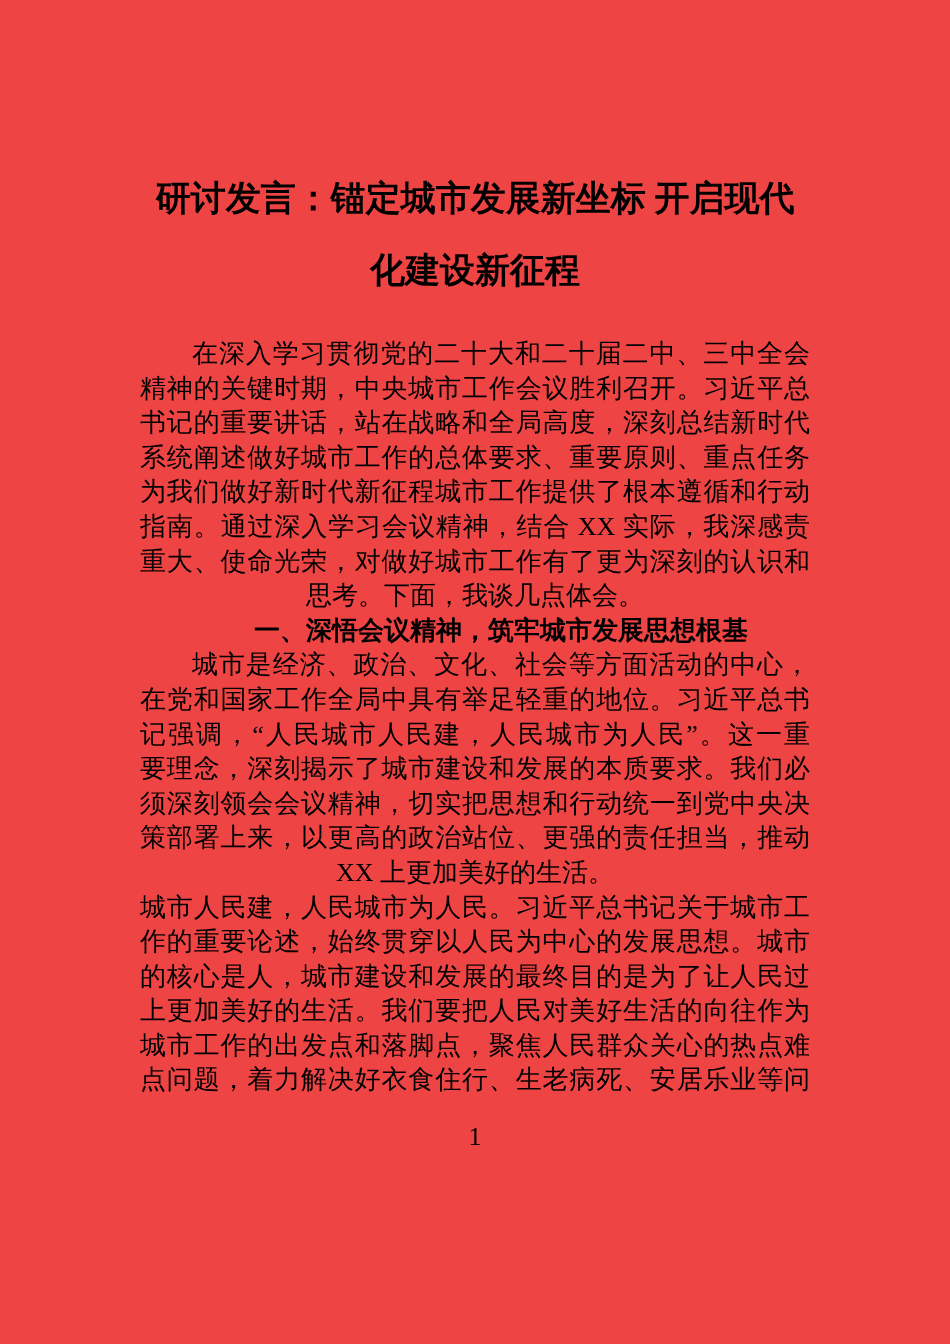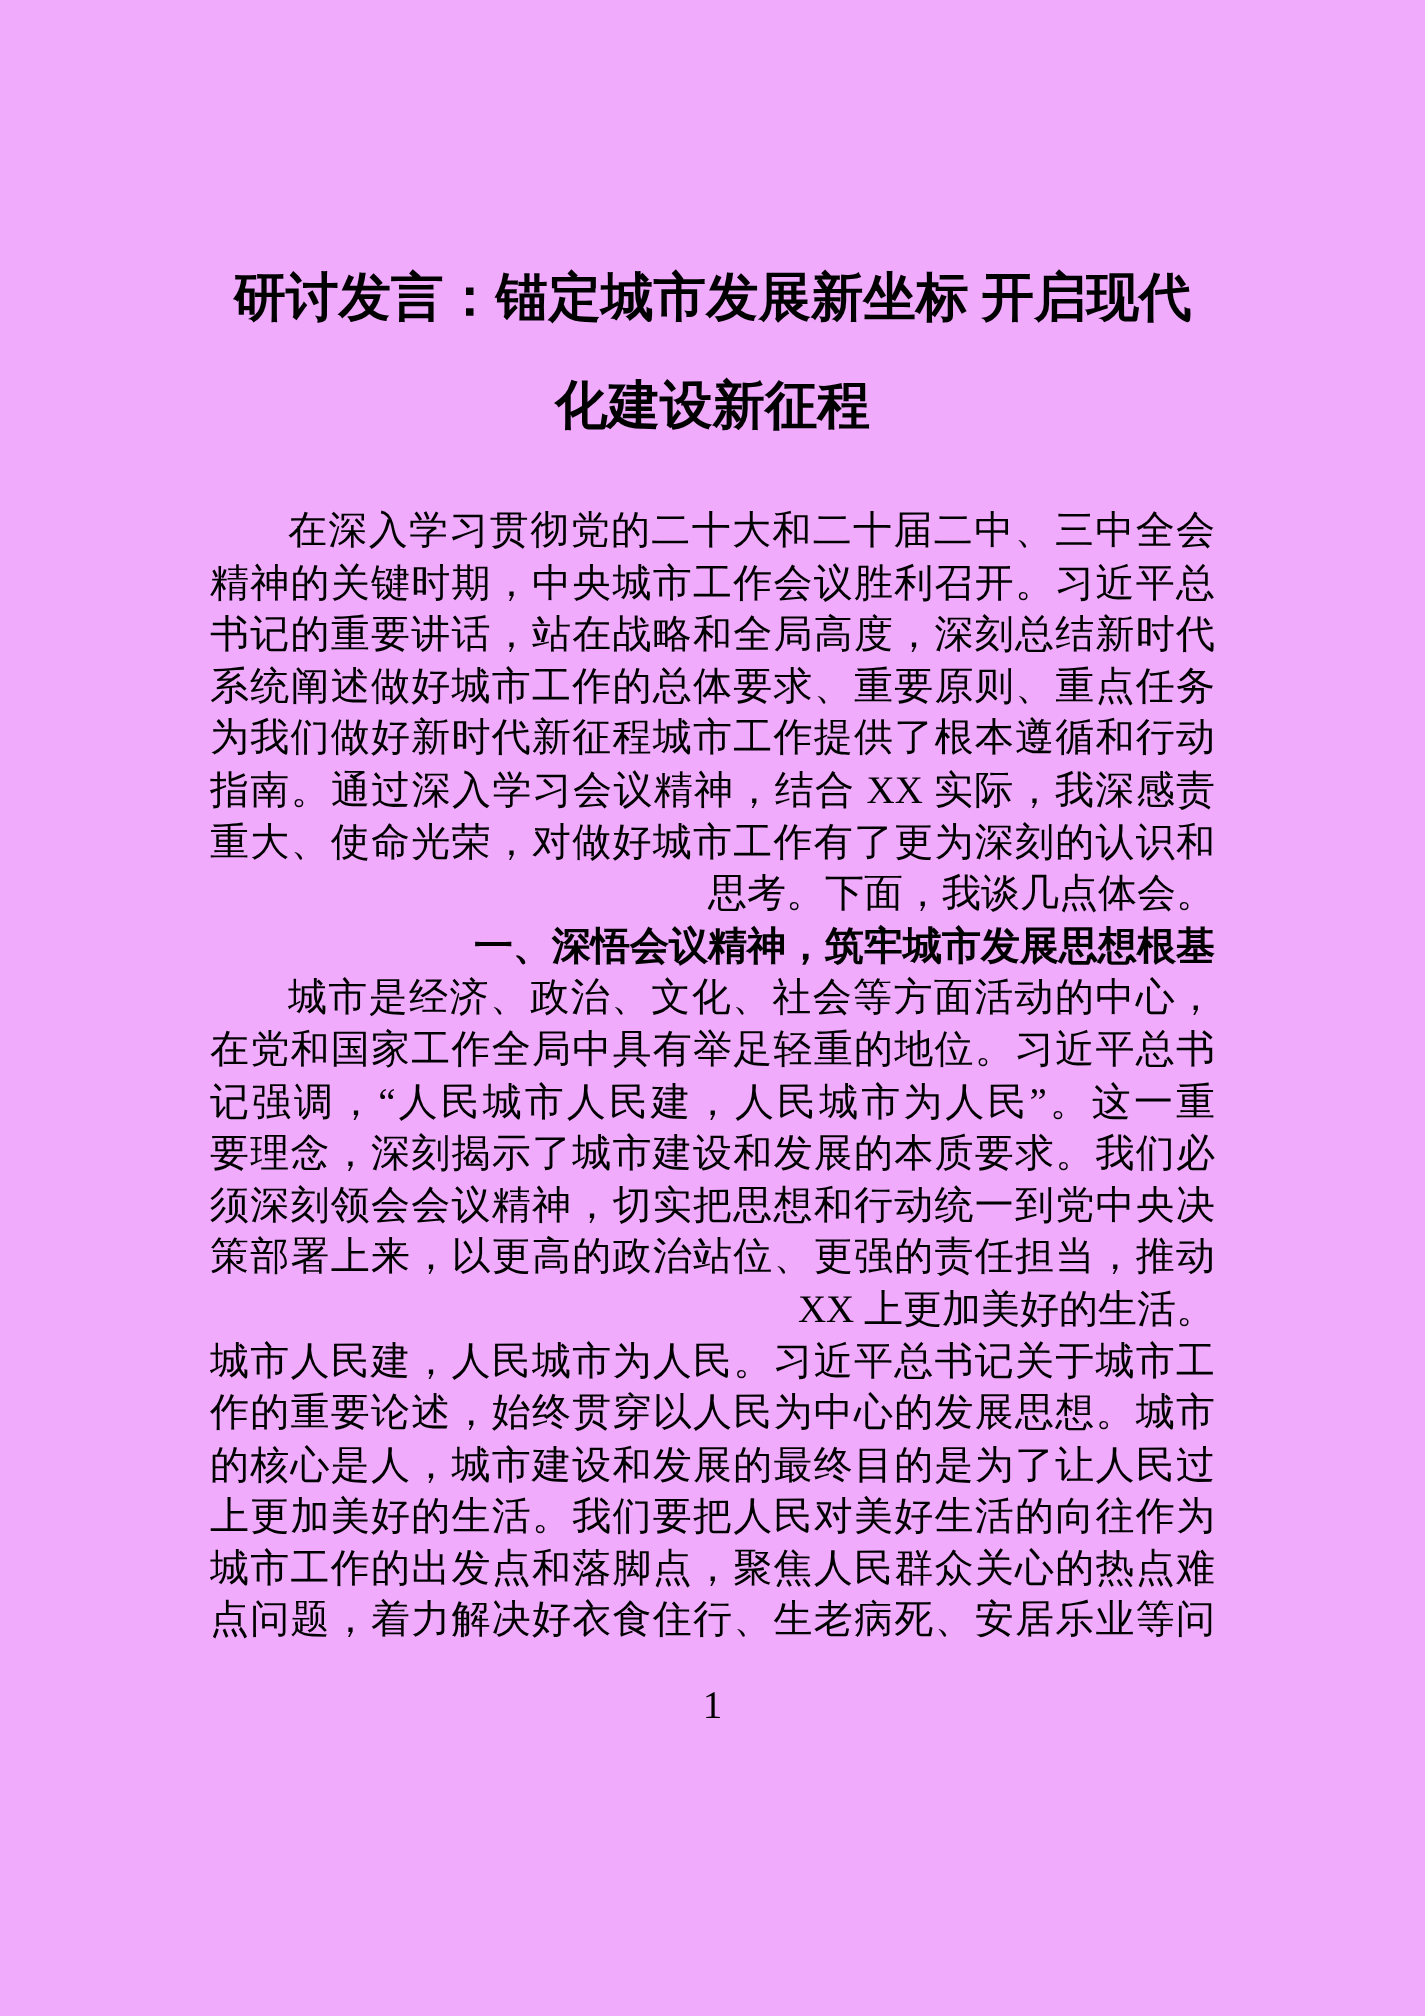--- a/index.html
+++ b/index.html
@@ -4,21 +4,21 @@
 <style>
   html, body {
     margin: 0;
     padding: 0;
     background: #ffffff;
   }
   .page {
     position: relative;
     width: 950px;
     height: 1344px;
-    background: #f0abfc;
+    background: #ef4444;
     color: #000000;
     font-family: "Liberation Serif", "DejaVu Serif", serif;
     overflow: hidden;
   }
   .title {
     margin: 0 auto;
     padding-top: 163px;
     width: 670px;
     text-align: center;
     font-size: 35px;
@@ -30,21 +30,21 @@
   }
   .content {
     width: 670px;
     margin: 30px auto 0 auto;
   }
   .line {
     font-size: 26px;
     line-height: 34.6px;
     height: 34.6px;
     overflow: hidden;
-    text-align: right;
+    text-align: center;
   }
   .line.justify {
     text-align: justify;
     text-align-last: justify;
     text-justify: inter-character;
   }
   .line.indent {
     padding-left: 52px;
   }
   .line.heading {

